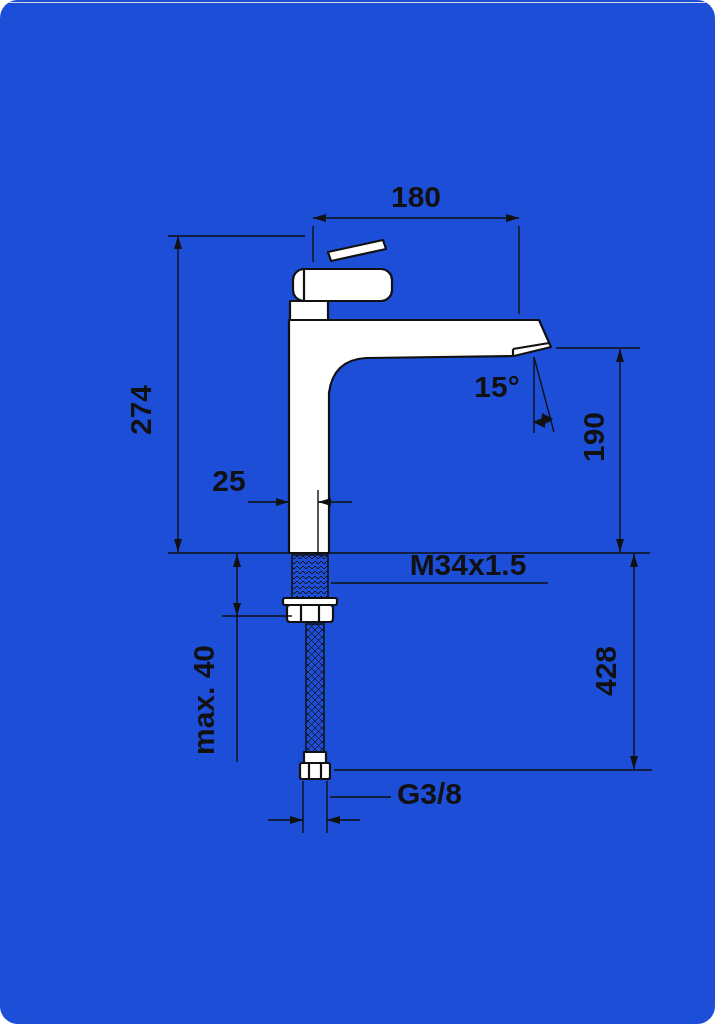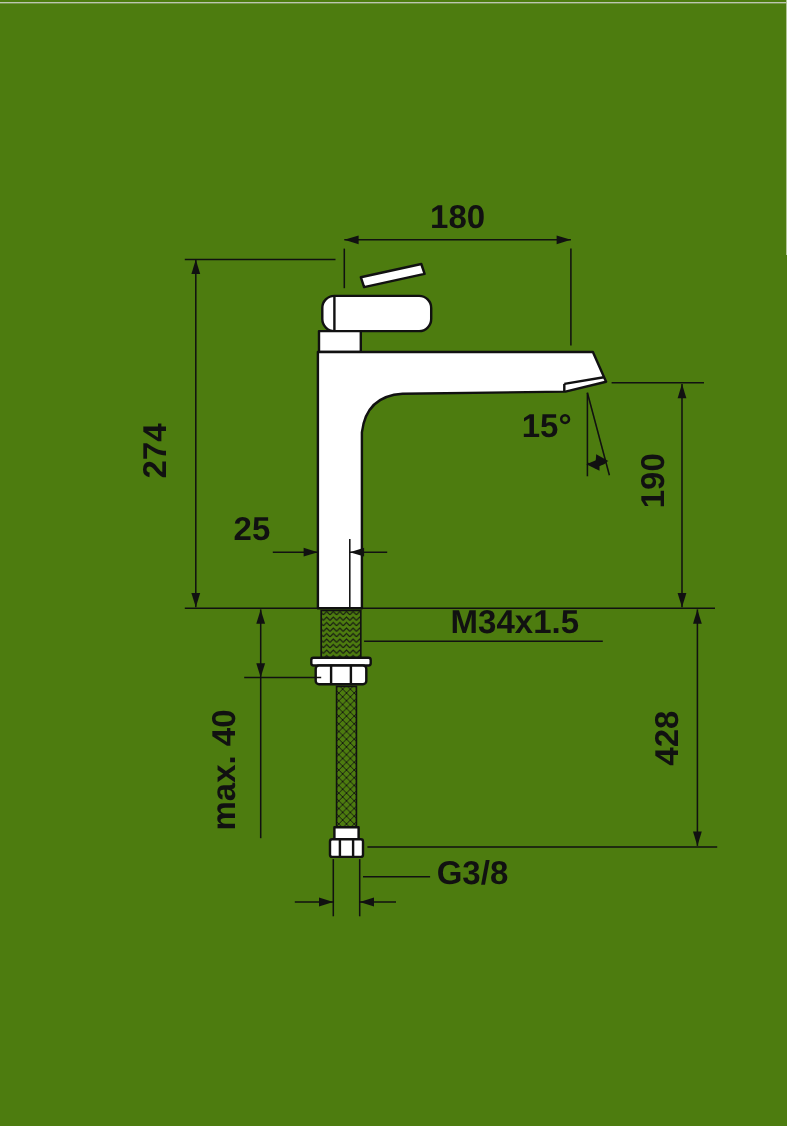--- a/index.html
+++ b/index.html
@@ -5,22 +5,23 @@
   html, body {
     margin: 0;
     padding: 0;
     background: #ffffff;
     font-family: "Liberation Sans", sans-serif;
   }
   .frame {
     position: relative;
     width: 715px;
     height: 1024px;
-    background: #4d7c0f;
+    background: #1d4ed8;
     overflow: hidden;
+    border-radius: 18px;
   }
   .top-rule {
     position: absolute;
     top: 2px;
     left: 0;
     width: 100%;
     height: 1px;
     background: #d9d9d9;
   }
   svg {

